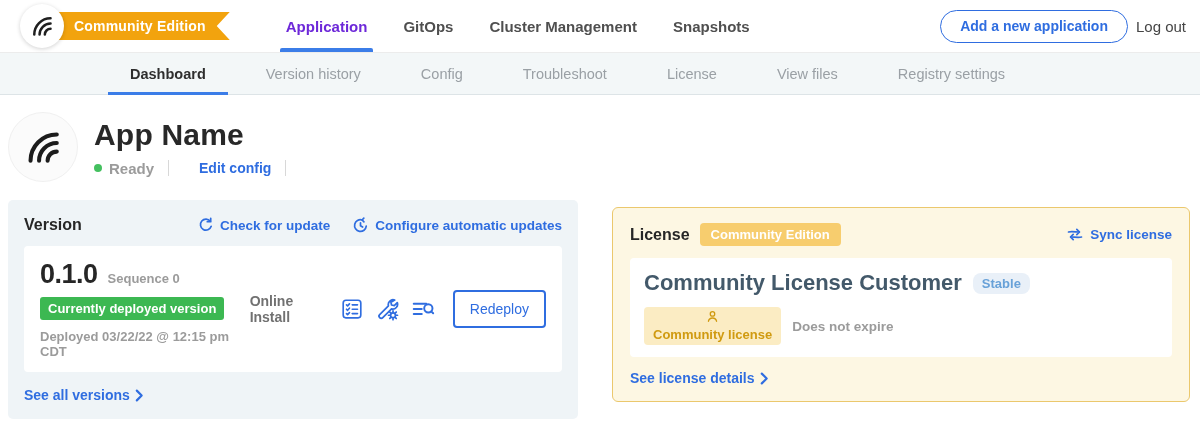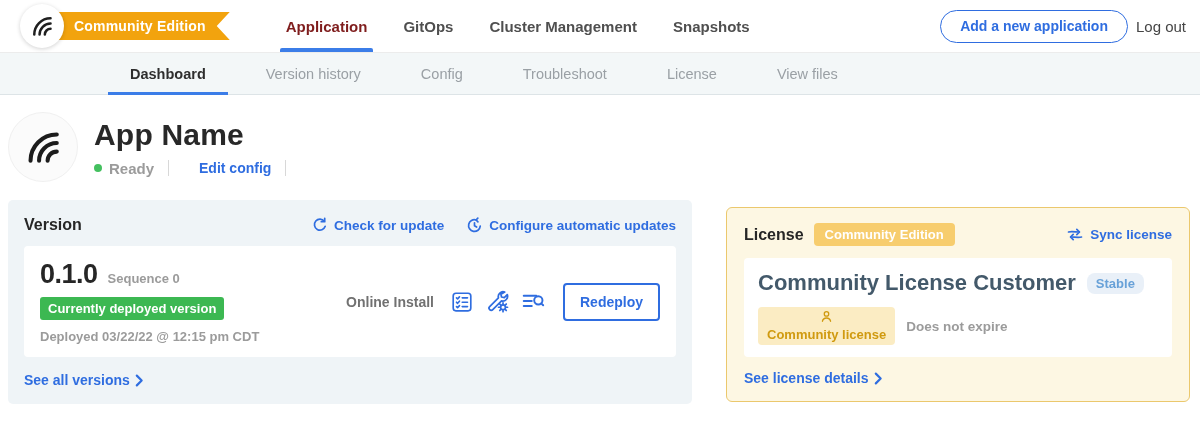--- a/index.html
+++ b/index.html
@@ -12,21 +12,21 @@
   .ribbon { margin-left:16px; background:#f2a30e; color:#fff; font-weight:700; font-size:14px;
     height:28px; line-height:28px; padding:0 24px 0 38px; letter-spacing:.2px;
     border-radius:14px 0 0 14px;
     clip-path:polygon(0 0,100% 0,calc(100% - 13px) 50%,100% 100%,0 100%); }
   .logo-circle { position:absolute; left:0; top:0; width:44px; height:44px; background:#fff;
     border-radius:50%; box-shadow:0 1px 4px rgba(0,0,0,.18); display:flex; align-items:center;
     justify-content:center; z-index:2; }
   .top-nav { display:flex; margin-left:38px; height:52px; align-items:stretch; }
   .top-nav .item { padding:0 18px; display:flex; align-items:center; font-size:15px; font-weight:600;
     color:#4f4f4f; position:relative; cursor:pointer; }
-  .top-nav .item.active { color:#7f1d1d; }
+  .top-nav .item.active { color:#6d28d9; }
   .top-nav .item.active::after { content:""; position:absolute; left:12px; right:12px; bottom:0;
     height:4px; background:#3b7de8; border-radius:2px 2px 0 0; }
   .top-right { margin-left:auto; display:flex; align-items:center; gap:8px; }
   .add-btn { border:1.5px solid #2f6de0; color:#2f6de0; background:#fff; border-radius:17px;
     height:33px; padding:0 19px; font-size:14px; font-weight:700; cursor:pointer;
     font-family:inherit; }
   .logout { font-size:15px; color:#454545; font-weight:500; cursor:pointer;text-align:right; }
 
   
   .subnav { height:43px; background:#f3f7f8; border-top:1px solid #ececec; border-bottom:1px solid #dde4e7;
@@ -45,39 +45,39 @@
   .status-row { display:flex; align-items:center; font-size:15px; }
   .dot { width:8px; height:8px; border-radius:50%; background:#44c05f; margin-right:7px; }
   .status-text { color:#9b9b9b; font-weight:600; }
   .vdiv { width:1px; height:16px; background:#d8d8d8; margin:0 14px; }
   .edit-config { color:#2f6de0; font-weight:700; font-size:14px; cursor:pointer;padding-left:16px; }
 
   
   .cards { display:flex; align-items:flex-start; gap:34px; padding:6px 10px 0 8px; }
 
   
-  .version-card { width:684px; background:#eff4f7; border-radius:5px; padding:16px; }
+  .version-card { width:570px; background:#eff4f7; border-radius:5px; padding:16px; }
   .vc-head { display:flex; align-items:center; margin-bottom:12px; }
   .card-title { font-size:16px; font-weight:700; color:#262626; }
   .vc-links { margin-left:auto; display:flex; align-items:center; gap:22px; }
   .icon-link { display:flex; align-items:center; gap:6px; color:#2f6de0; font-size:13.5px;
     font-weight:700; cursor:pointer; }
   .vc-body { background:#fff; border-radius:4px; padding:13px 16px; display:flex; align-items:center; }
   .ver-col { display:flex; flex-direction:column; }
   .ver-row { display:flex; align-items:baseline; gap:10px; }
   .ver-num { font-size:27px; font-weight:800; color:#262626; letter-spacing:-.5px; }
   .seq { font-size:13px; color:#9b9b9b; font-weight:600; }
   .green-badge { display:inline-block; background:#3cb852; color:#fff; font-size:13px; font-weight:700;
     padding:4px 8px; border-radius:3px; margin:7px 0 0; align-self:flex-start; }
   .deployed { font-size:13px; color:#9b9b9b; font-weight:600; margin-top:9px; }
   .vc-right { margin-left:auto; display:flex; align-items:center; gap:13px; }
   .install-type { font-size:14px; color:#717171; font-weight:600; margin-right:4px; }
   .action-icon { color:#2f6de0; display:flex; cursor:pointer; }
   .redeploy-btn { border:2px solid #2f6de0; border-radius:4px; background:#fff; color:#2f6de0;
-    font-weight:700; font-size:14px; padding:9px 15px; cursor:pointer; font-family:inherit;
+    font-weight:400; font-size:14px; padding:9px 15px; cursor:pointer; font-family:inherit;
     margin-left:5px; }
   .see-link { margin-top:15px; display:flex; align-items:center; gap:5px; color:#2f6de0;
     font-size:14px; font-weight:700; cursor:pointer; }
 
   
   .license-card { flex:1; background:#fdf7e3; border:1px solid #ebc86d; border-radius:6px;
     padding:15px 17px; margin-top:7px; }
   .lc-head { display:flex; align-items:center; gap:10px; margin-bottom:12px; }
   .edition-badge { background:#f7cd6e; color:#fff; font-size:13px; font-weight:700; padding:4px 11px;
     border-radius:4px; }
@@ -122,20 +122,21 @@
   </div>
 </header>
 
 <nav class="subnav">
   <div class="item active">Dashboard</div>
   <div class="item">Version history</div>
   <div class="item">Config</div>
   <div class="item">Troubleshoot</div>
   <div class="item">License</div>
   <div class="item">View files</div>
+  <div class="item">Registry settings</div>
 </nav>
 
 <section class="app-header">
   <div class="avatar">
     <span style="display:flex">
       <svg width="42" height="42" viewBox="0 0 32 32" fill="none" stroke="#1c1c1c" stroke-width="3.1" stroke-linecap="round">
         <path d="M6.5 26.5 A 20 20 0 0 1 26.5 6.5"></path>
         <path d="M13 26.5 A 13.5 13.5 0 0 1 26.5 13"></path>
         <path d="M19.5 26.5 A 7 7 0 0 1 26.5 19.5"></path>
       </svg>

